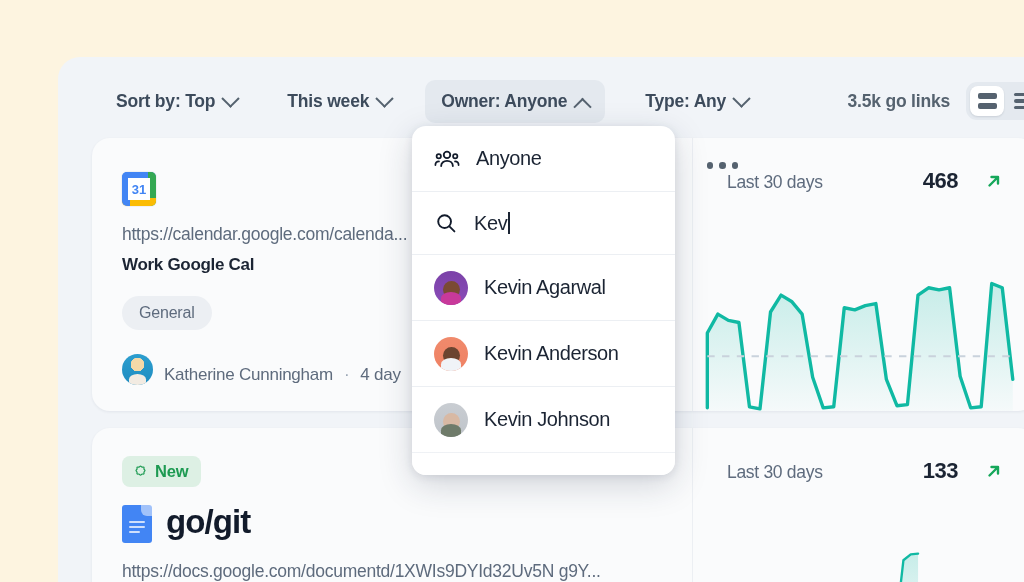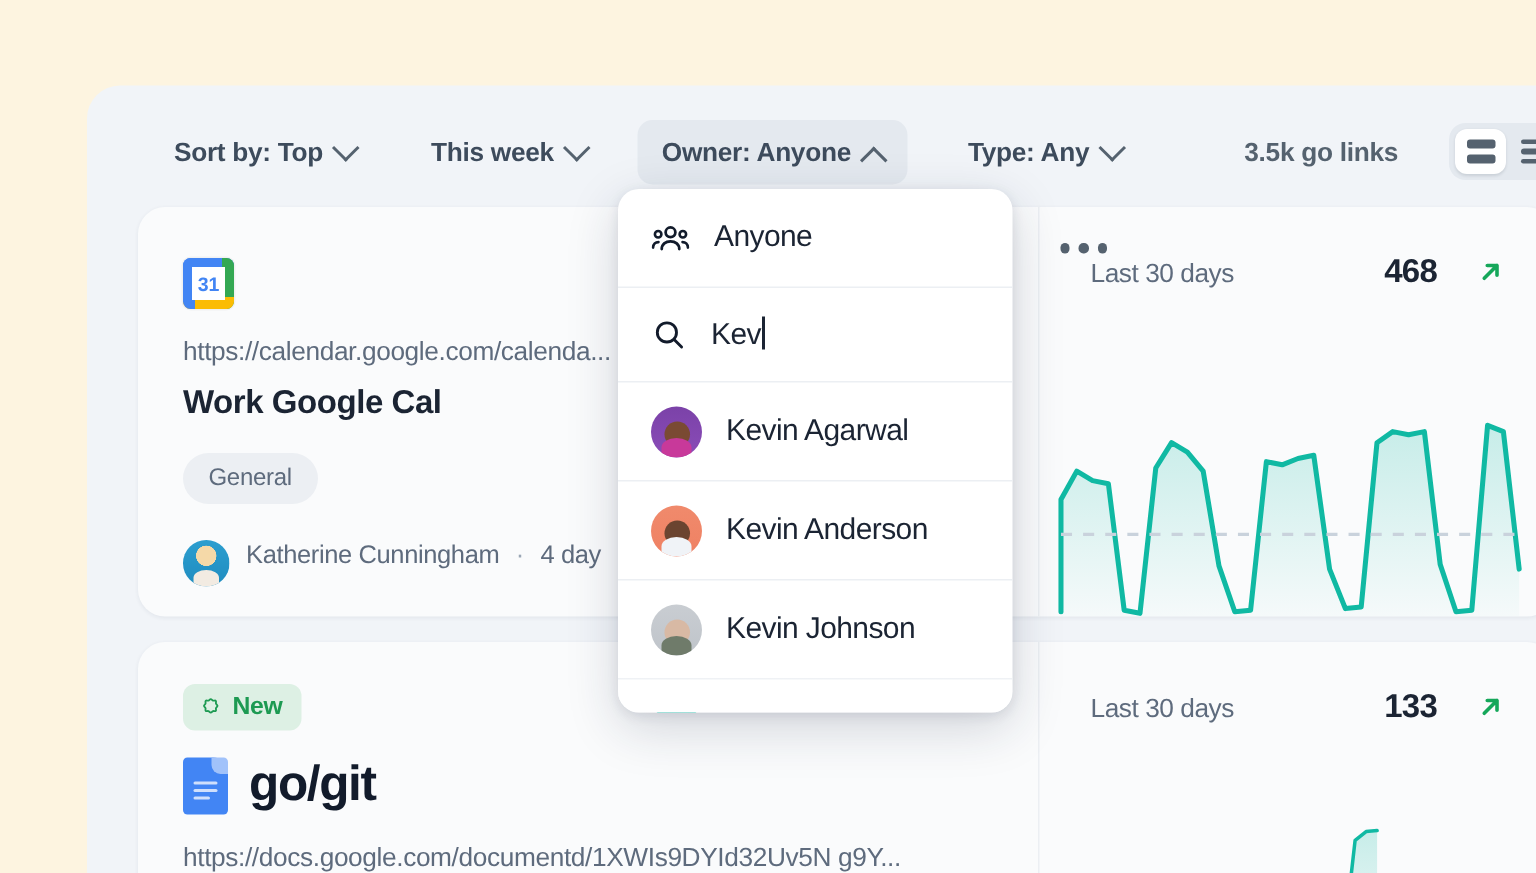--- a/index.html
+++ b/index.html
@@ -69,21 +69,21 @@
     transform: rotate(-135deg) translate(-1px,-1px);
   }
 
   #toolbar-spacer { flex: 1; }
 
   #links-count {
     font-size: 17.5px;
     font-weight: 700;
     color: #55626f;
     letter-spacing: -0.2px;
-    margin-right: 34px;
+    margin-right: 16px;
     white-space: nowrap;
   }
 
   
   #view-toggle {
     display: flex;
     align-items: center;
     background: #e4e9ef;
     border-radius: 11px;
     padding: 4px;
@@ -188,21 +188,21 @@
 
   .link-url {
     margin-top: 18px;
     font-size: 17.5px;
     color: #5e6b7d;
     letter-spacing: -0.25px;
     white-space: nowrap;
   }
   .link-desc {
     margin-top: 10px;
-    font-size: 22px;
+    font-size: 17px;
     font-weight: 800;
     color: #1b2433;
     letter-spacing: -0.3px;
   }
 
   .tag-row {
     margin-top: 21px;
     display: flex;
     gap: 11px;
   }
@@ -212,21 +212,21 @@
     background: #eceff3;
     border-radius: 999px;
     padding: 8px 17px;
     letter-spacing: -0.2px;
     cursor: pointer;
   }
 
   .meta-row {
     margin-top: 24px;
     display: flex;
-    align-items: flex-start;
+    align-items: flex-end;
     gap: 11px;
     font-size: 17px;
     color: #5e6b7d;
     letter-spacing: -0.25px;
     white-space: nowrap;
   }
   .meta-avatar {
     width: 31px; height: 31px;
     border-radius: 50%;
     flex: none;

